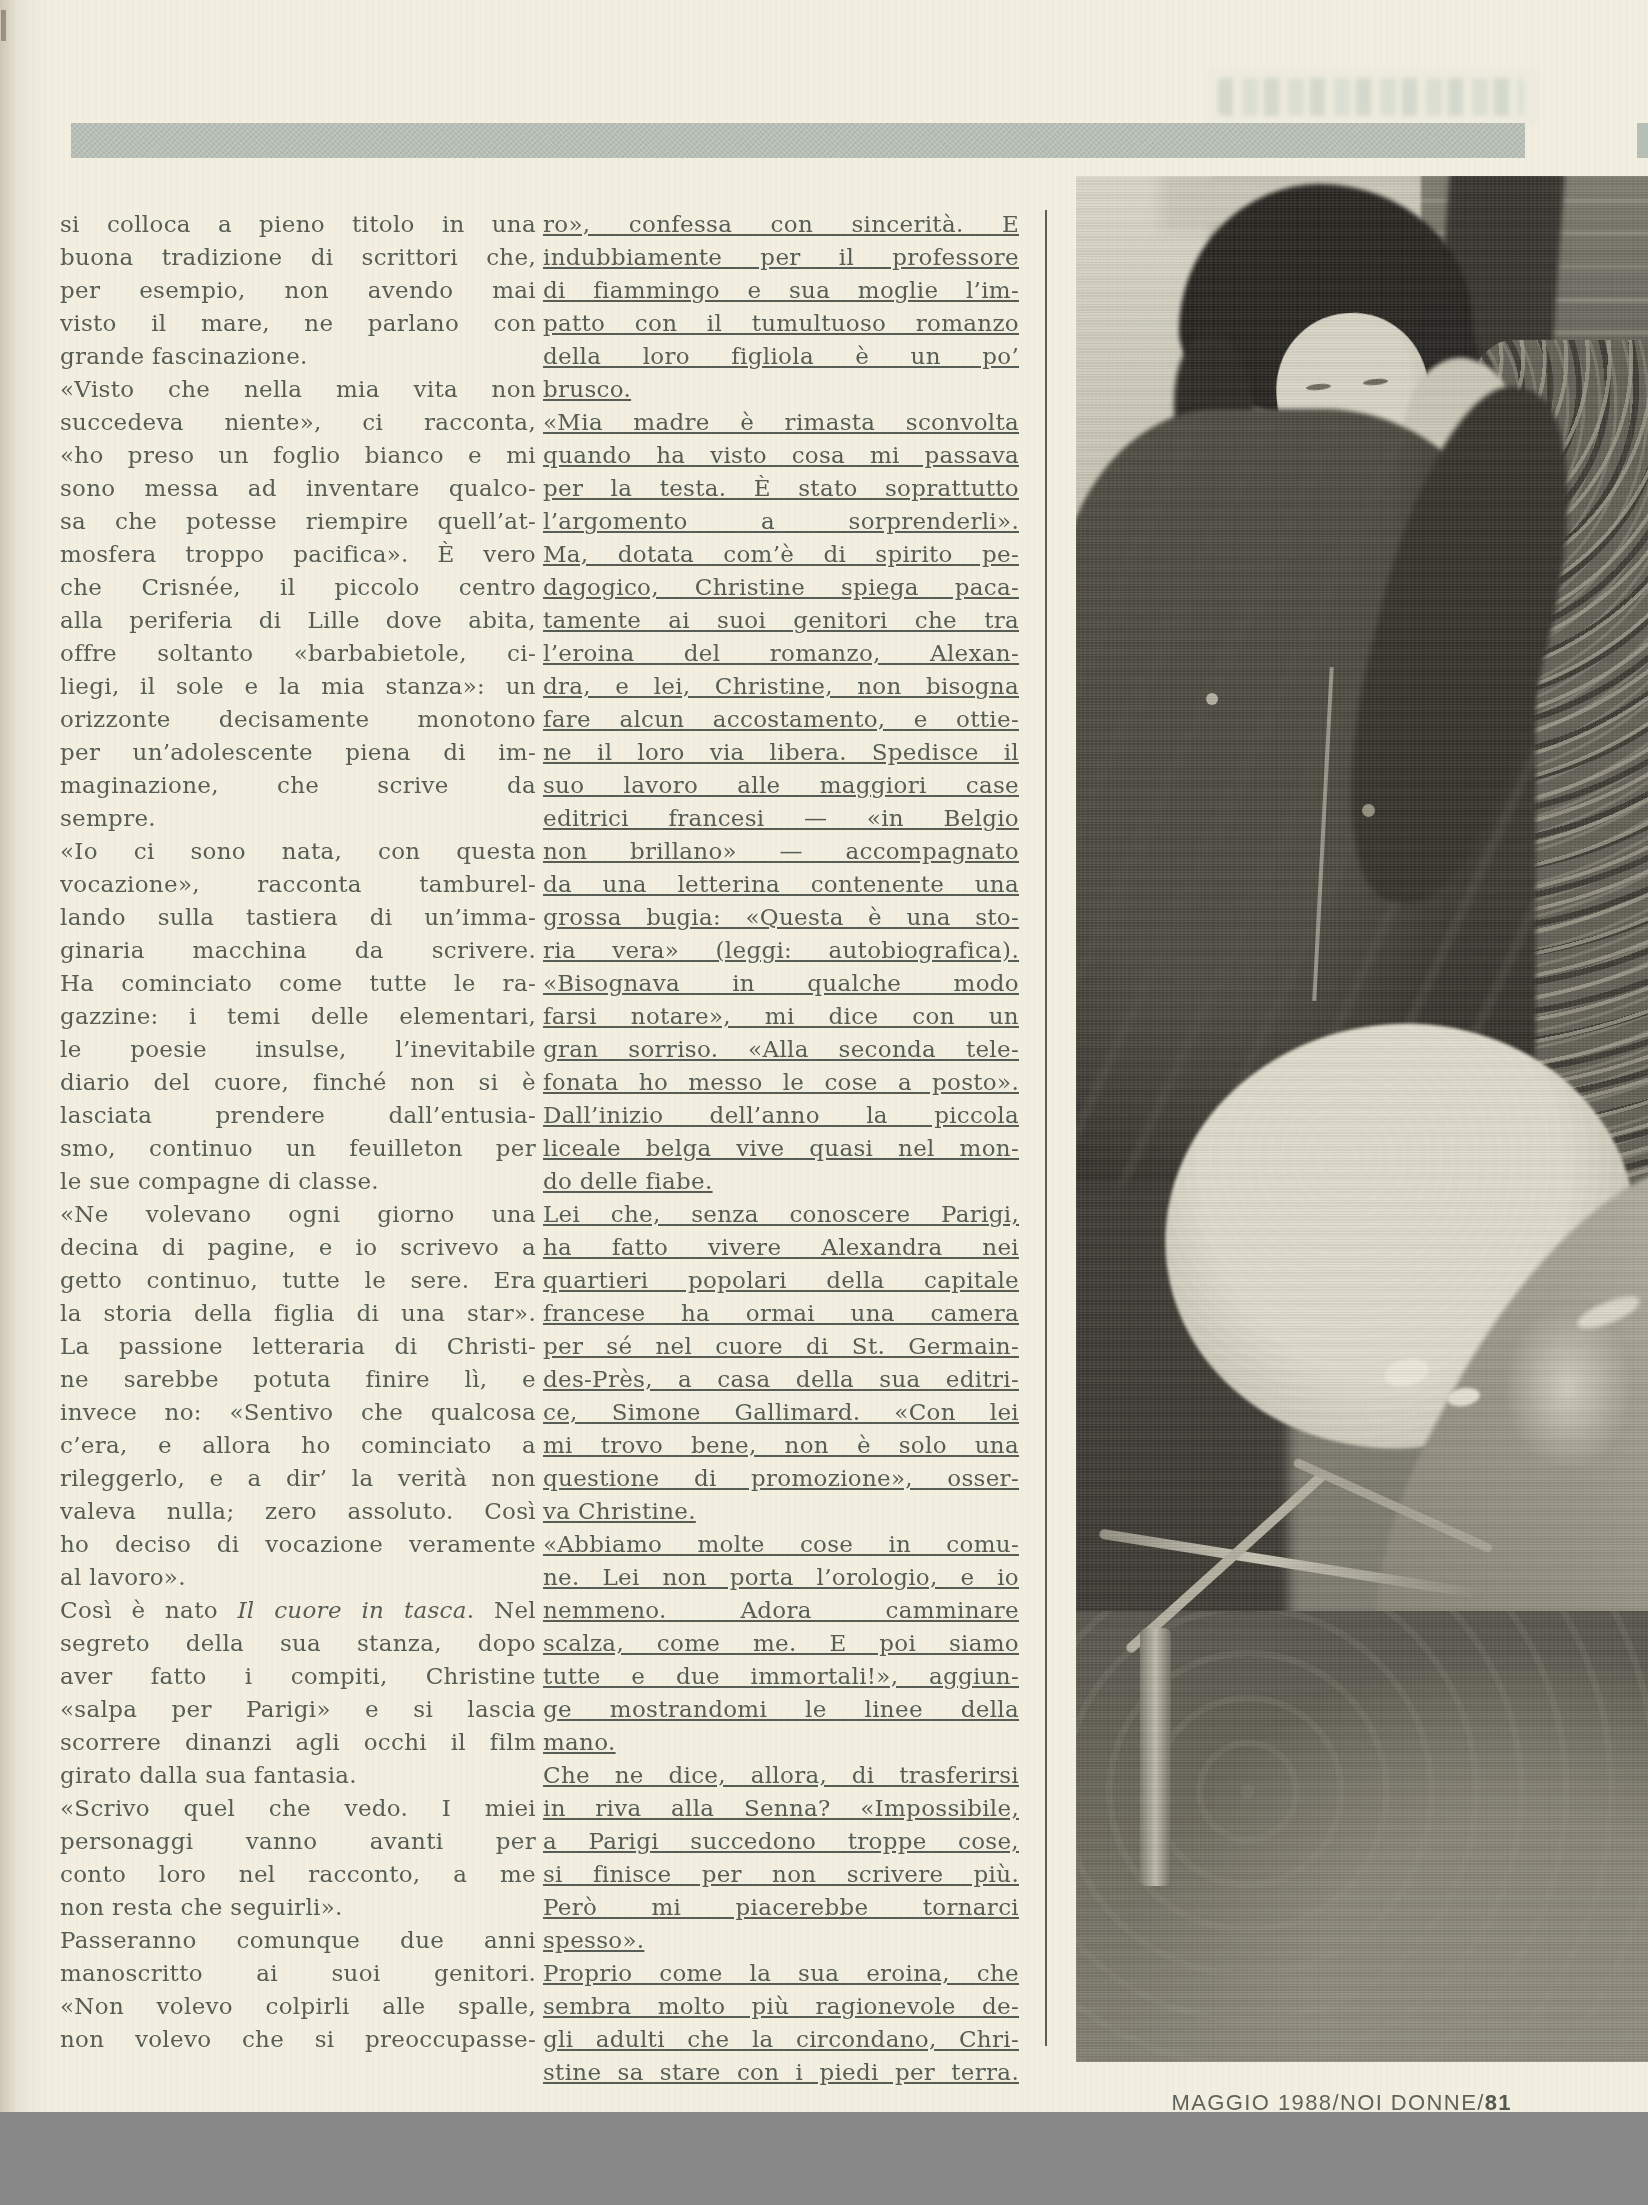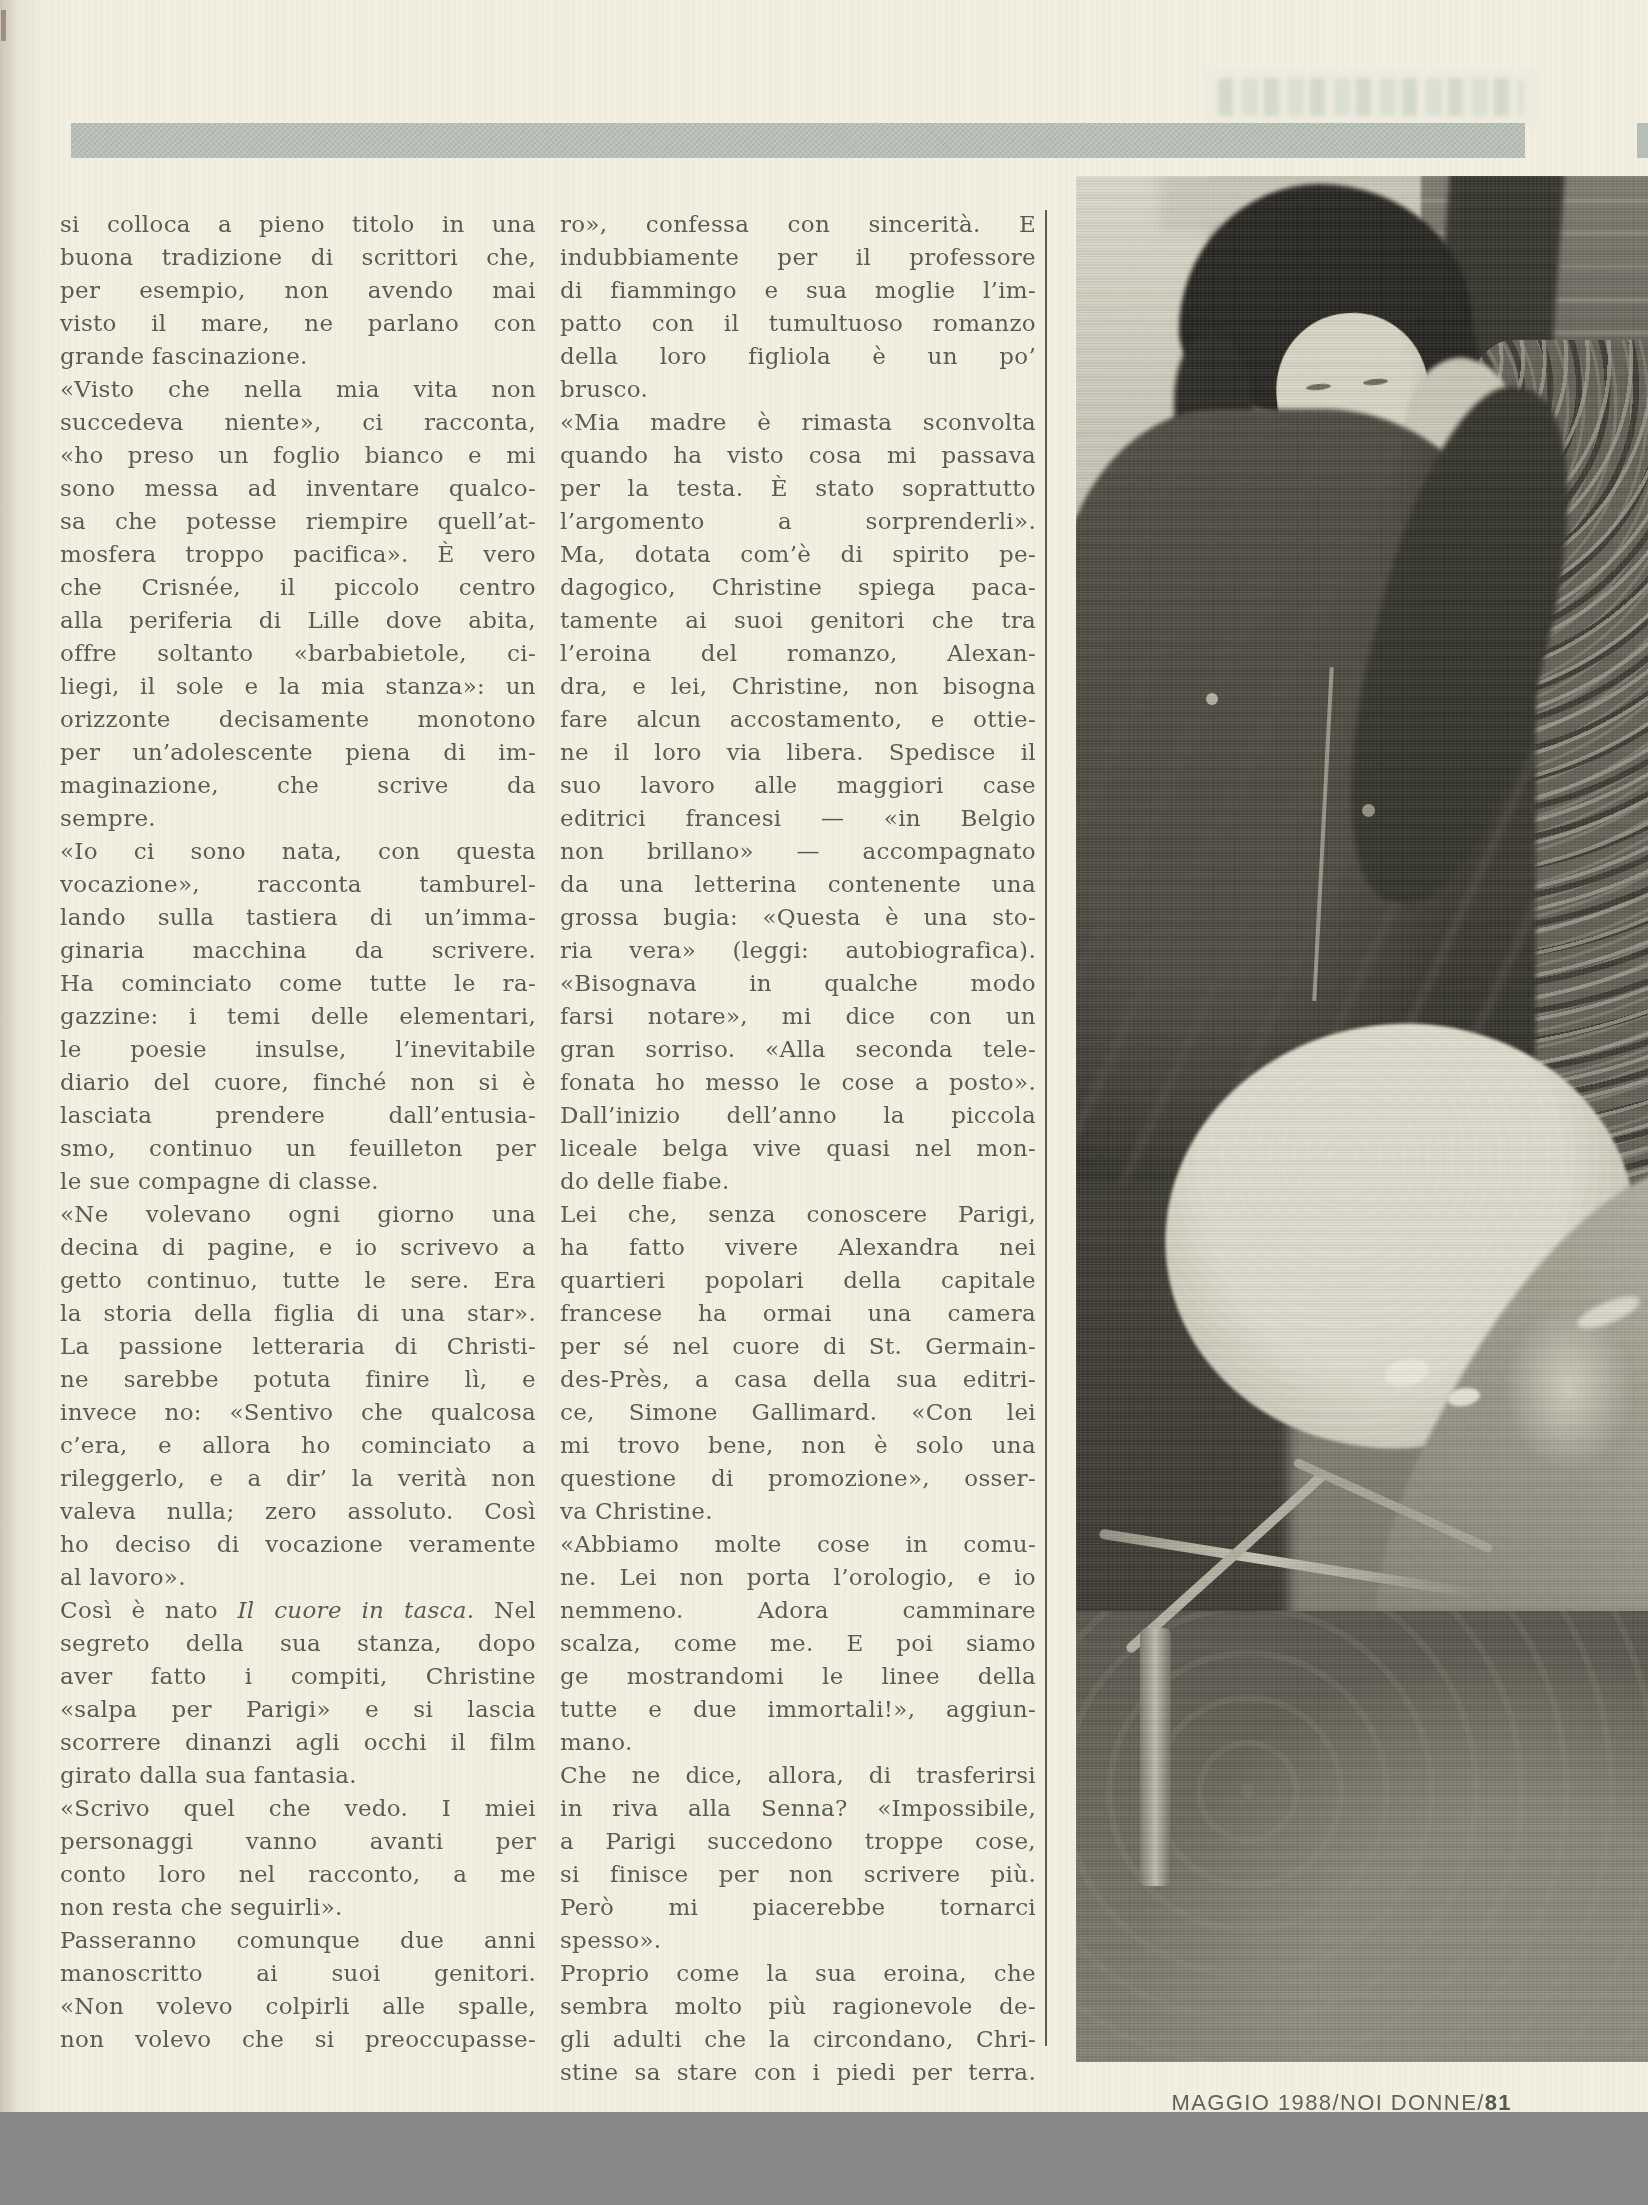--- a/index.html
+++ b/index.html
@@ -46,21 +46,21 @@
     position:absolute;left:0;top:2183px;width:216px;height:22px;
     background:#dbddcf;opacity:.8;filter:blur(4.2px);
   }
   
   .column{
     position:absolute;top:208px;width:476px;
     font-size:23px;line-height:33px;letter-spacing:0.3px;
     color:#575d54;
   }
   .col-left{left:60px;}
-  .col-right{left:560px;}
+  .col-right{left:543px;text-decoration:underline;}
   .para{margin:0;}
   .line{
     height:33px;overflow:hidden;white-space:normal;
     text-align:justify;text-align-last:justify;text-justify:inter-word;
   }
   .line.endline{text-align-last:left;}
   .line i{font-style:italic;}
   .vrule{
     position:absolute;left:1045px;top:210px;width:2.1px;height:1836px;
     background:#44443d;opacity:.85;
@@ -306,22 +306,22 @@
         <div class="line">ce, Simone Gallimard. «Con lei</div>
         <div class="line">mi trovo bene, non è solo una</div>
         <div class="line">questione di promozione», osser-</div>
         <div class="line endline">va Christine.</div>
       </div>
       <div class="para">
         <div class="line">«Abbiamo molte cose in comu-</div>
         <div class="line">ne. Lei non porta l’orologio, e io</div>
         <div class="line">nemmeno. Adora camminare</div>
         <div class="line">scalza, come me. E poi siamo</div>
+        <div class="line">tutte e due immortali!», aggiun-</div>
         <div class="line">ge mostrandomi le linee della</div>
-        <div class="line">tutte e due immortali!», aggiun-</div>
         <div class="line endline">mano.</div>
       </div>
       <div class="para">
         <div class="line">Che ne dice, allora, di trasferirsi</div>
         <div class="line">in riva alla Senna? «Impossibile,</div>
         <div class="line">a Parigi succedono troppe cose,</div>
         <div class="line">si finisce per non scrivere più.</div>
         <div class="line">Però mi piacerebbe tornarci</div>
         <div class="line endline">spesso».</div>
       </div>

